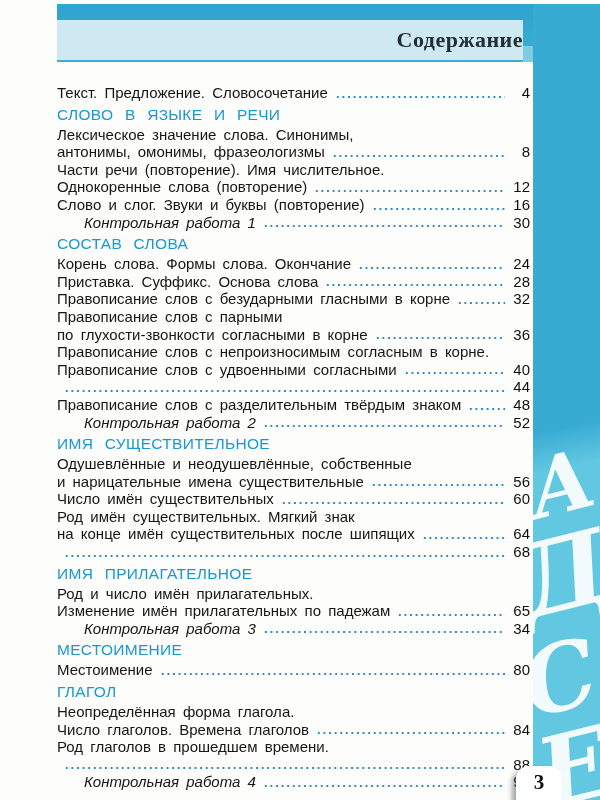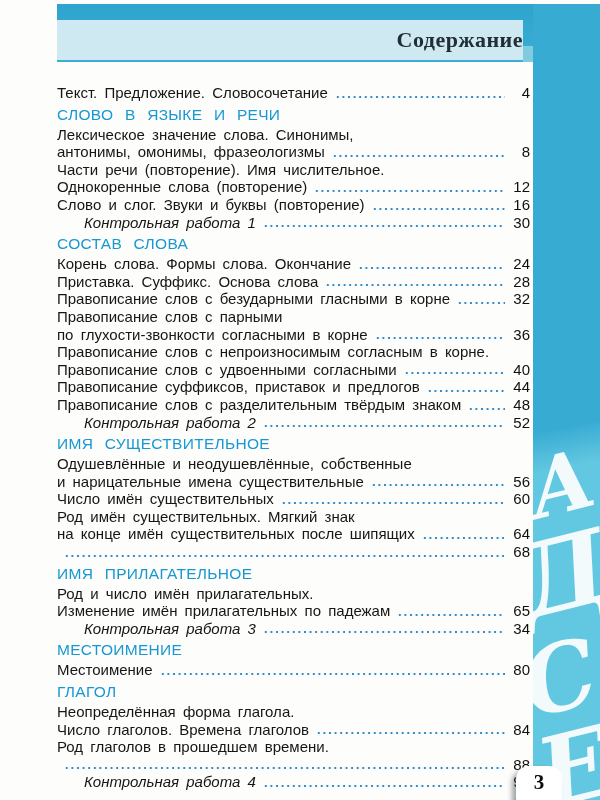--- a/index.html
+++ b/index.html
@@ -151,21 +151,20 @@
     </div>
     <div class="row">
       <span class="txt">Правописание слов с непроизносимым согласным в корне.</span>
     </div>
     <div class="row">
       <span class="txt">Правописание слов с удвоенными согласными</span>
       <span class="leader"></span>
       <span class="num">40</span>
     </div>
     <div class="row">
-      <span class="txt">Правописание суффиксов, приставок и предлогов</span>
       <span class="leader"></span>
       <span class="num">44</span>
     </div>
     <div class="row">
       <span class="txt">Правописание слов с разделительным твёрдым знаком</span>
       <span class="leader"></span>
       <span class="num">48</span>
     </div>
     <div class="row italic">
       <span class="txt">Контрольная работа 2</span>

